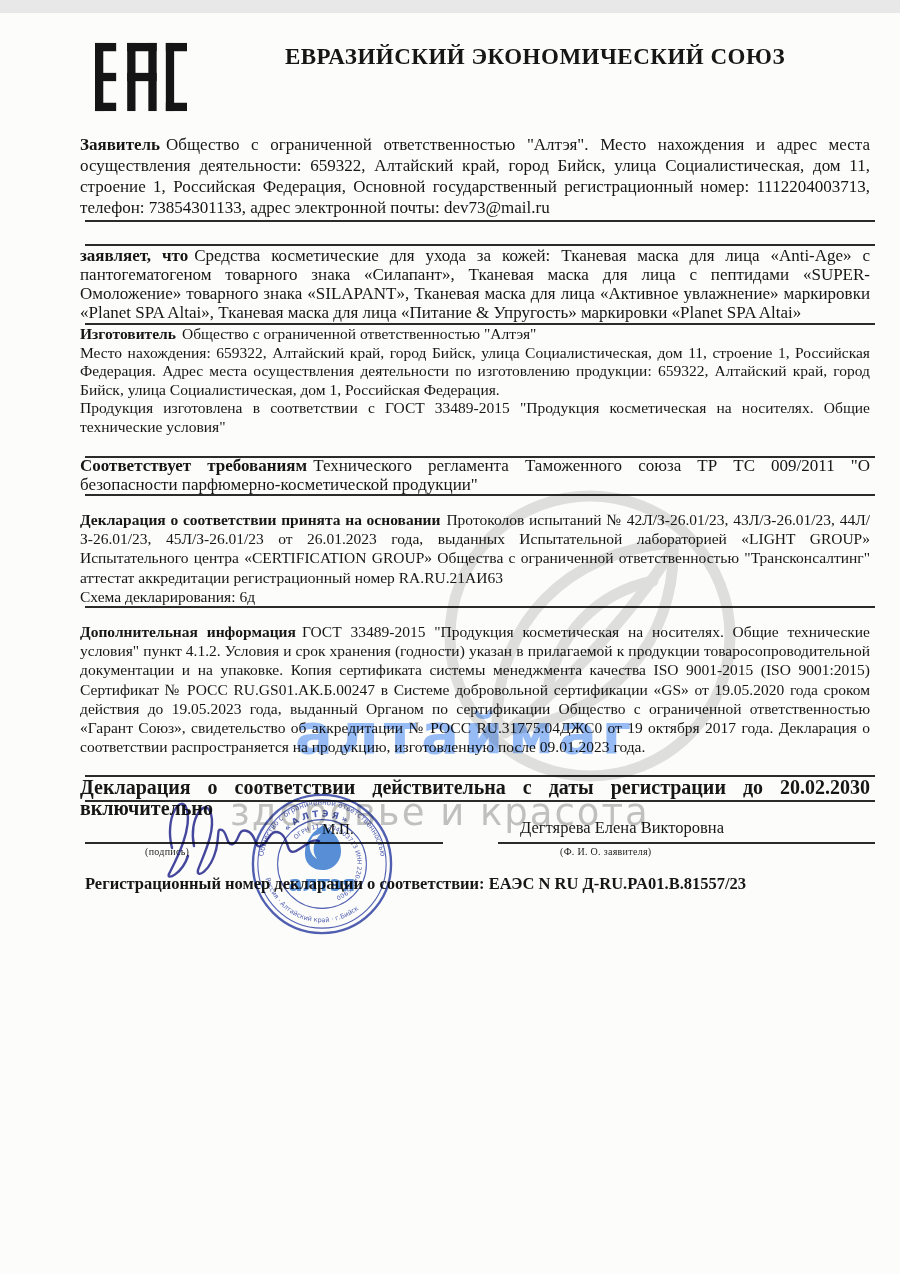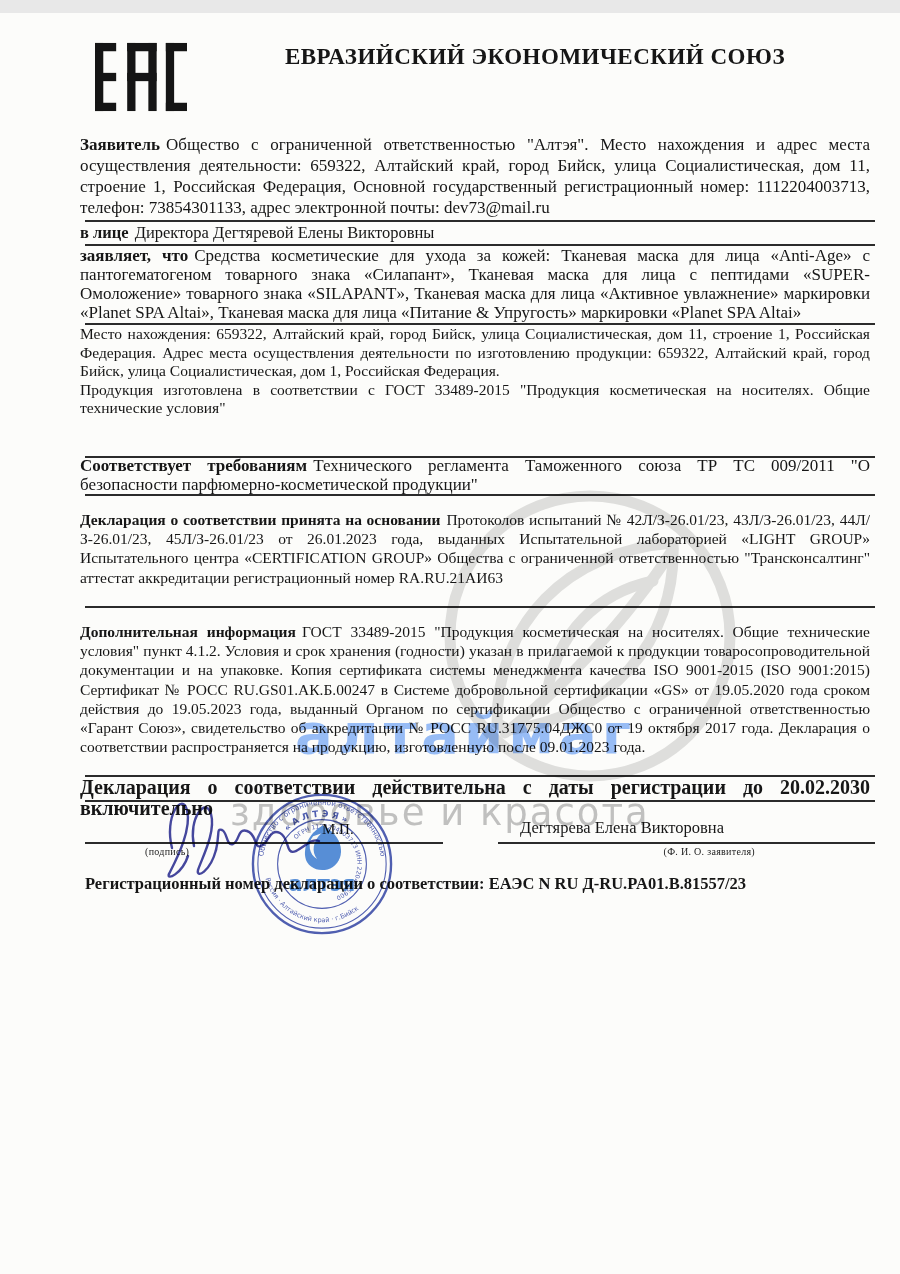--- a/index.html
+++ b/index.html
@@ -63,59 +63,58 @@
 
   <div class="abs title">
     <div>ЕВРАЗИЙСКИЙ ЭКОНОМИЧЕСКИЙ СОЮЗ</div>
   </div>
 
   <div class="abs par p1">
     <span class="lbl">Заявитель</span><span>Общество с ограниченной ответственностью "Алтэя". Место нахождения и адрес места осуществления деятельности: 659322, Алтайский край, город Бийск, улица Социалистическая, дом 11, строение 1, Российская Федерация, Основной государственный регистрационный номер: 1112204003713, телефон: 73854301133, адрес электронной почты: dev73@mail.ru</span>
   </div>
   <div class="abs rule" style="top:207px;"></div>
 
-  <div class="abs par p2">
-    <span class="lbl">в лице</span><span>Директора Дегтяревой Елены Викторовны</span>
-  </div>
   <div class="abs rule" style="top:231px;"></div>
 
   <div class="abs par p3">
     <span class="lbl">заявляет, что</span><span>Средства косметические для ухода за кожей: Тканевая маска для лица «Anti-Age» с пантогематогеном товарного знака «Силапант», Тканевая маска для лица с пептидами «SUPER-Омоложение» товарного знака «SILAPANT», Тканевая маска для лица «Активное увлажнение» маркировки «Planet SPA Altai», Тканевая маска для лица «Питание &amp; Упругость» маркировки «Planet SPA Altai»</span>
   </div>
   <div class="abs rule" style="top:310px;"></div>
 
   <div class="abs par p4">
+    <div><span class="lbl">Изготовитель</span><span>Общество с ограниченной ответственностью "Алтэя"</span></div>
     <div>Место нахождения: 659322, Алтайский край, город Бийск, улица Социалистическая, дом 11, строение 1, Российская Федерация. Адрес места осуществления деятельности по изготовлению продукции: 659322, Алтайский край, город Бийск, улица Социалистическая, дом 1, Российская Федерация.</div>
     <div>Продукция изготовлена в соответствии с ГОСТ 33489-2015 "Продукция косметическая на носителях. Общие технические условия"</div>
   </div>
   <div class="abs rule" style="top:443px;"></div>
 
   <div class="abs par p5">
     <span class="lbl">Соответствует требованиям</span><span>Технического регламента Таможенного союза ТР ТС 009/2011 "О безопасности парфюмерно-косметической продукции"</span>
   </div>
   <div class="abs rule" style="top:481px;"></div>
 
   <div class="abs par p6">
     <div><span class="lbl">Декларация о соответствии принята на основании</span><span>Протоколов испытаний № 42Л/З-26.01/23, 43Л/З-26.01/23, 44Л/З-26.01/23, 45Л/З-26.01/23 от 26.01.2023 года, выданных Испытательной лабораторией «LIGHT GROUP» Испытательного центра «CERTIFICATION GROUP» Общества с ограниченной ответственностью "Трансконсалтинг" аттестат аккредитации регистрационный номер RA.RU.21АИ63</span></div>
+    <div>Схема декларирования: 6д</div>
   </div>
   <div class="abs rule" style="top:593px;"></div>
 
   <div class="abs par p7">
     <span class="lbl">Дополнительная информация</span><span>ГОСТ 33489-2015 "Продукция косметическая на носителях. Общие технические условия" пункт 4.1.2. Условия и срок хранения (годности) указан в прилагаемой к продукции товаросопроводительной документации и на упаковке. Копия сертификата системы менеджмента качества ISO 9001-2015 (ISO 9001:2015) Сертификат № РОСС RU.GS01.АК.Б.00247 в Системе добровольной сертификации «GS» от 19.05.2020 года сроком действия до 19.05.2023 года, выданный Органом по сертификации Общество с ограниченной ответственностью «Гарант Союз», свидетельство об аккредитации № РОСС RU.31775.04ДЖС0 от 19 октября 2017 года. Декларация о соответствии распространяется на продукцию, изготовленную после 09.01.2023 года.</span>
   </div>
   <div class="abs rule" style="top:762px;"></div>
 
   <div class="abs par p8">Декларация о соответствии действительна с даты регистрации до 20.02.2030 включительно</div>
   <div class="abs rule" style="top:787px;"></div>
 
   <div class="abs name">Дегтярева Елена Викторовна</div>
   <div class="abs sigline" style="left:85px; top:829px; width:358px;"></div>
   <div class="abs sigline" style="left:498px; top:829px; width:377px;"></div>
   <div class="abs caption" style="left:145px; top:833px;">(подпись)</div>
-  <div class="abs caption" style="left:560px; top:833px; width:195px; text-align:right;">(Ф. И. О. заявителя)</div>
+  <div class="abs caption" style="left:560px; top:833px; width:195px; text-align:left;">(Ф. И. О. заявителя)</div>
   <div class="abs mp">М.П.</div>
 
   <div class="abs regrow" style="top:861px;">
     <span>Регистрационный номер декларации о соответствии:</span>
     <span>ЕАЭС N RU Д-RU.PA01.B.81557/23</span>
   </div>
 
   <svg class="abs wm wm-logo" width="310" height="310" viewBox="0 0 310 310">
     <g fill="none" stroke="#c4c4c4" stroke-width="11" stroke-linecap="round">
       <circle cx="155" cy="155" r="140"></circle>

